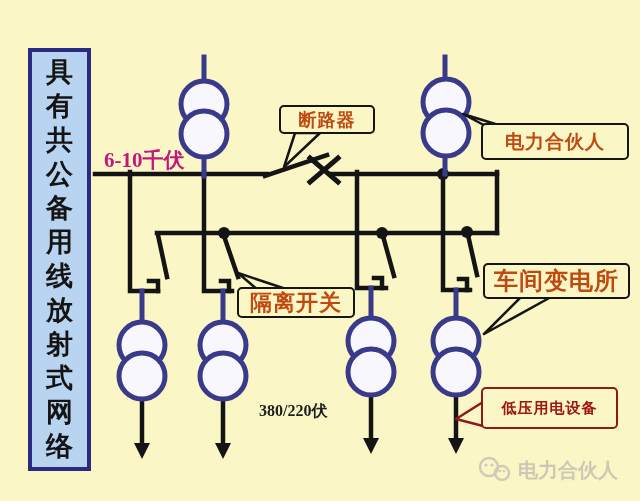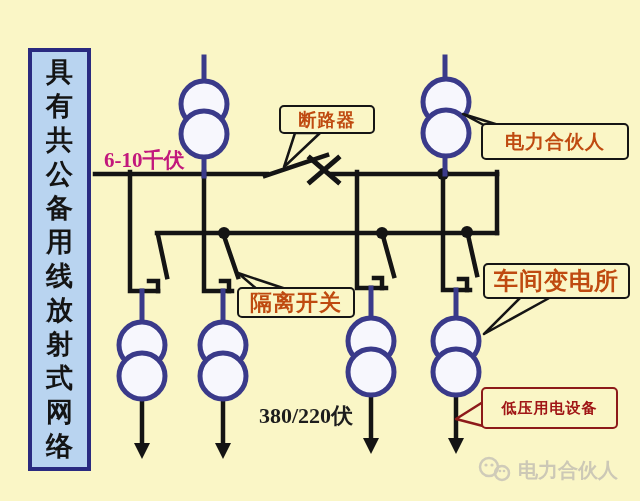--- a/index.html
+++ b/index.html
@@ -33,21 +33,21 @@
     background:#faf6c6;
     display:flex;align-items:center;justify-content:center;
     color:#bf4a10;font-weight:bold;
     letter-spacing:1px;
   }
   .callout.red{
     border-color:#8d1a1a;color:#a01616;
   }
   .plain-label{font-weight:bold;white-space:nowrap;margin-left:12px;}
   .kv{color:#c2187c;font-size:21px;}
-  .lv{color:#1d1d1d;font-size:22px;}
+  .lv{color:#1d1d1d;font-size:16px;}
   .watermark{
     left:476px;top:453px;width:160px;height:34px;
     display:flex;align-items:center;gap:6px;
     color:#ccc8b6;font-size:20px;font-weight:bold;
   }
 </style>
 </head>
 <body>
 
 <div id="stage">

